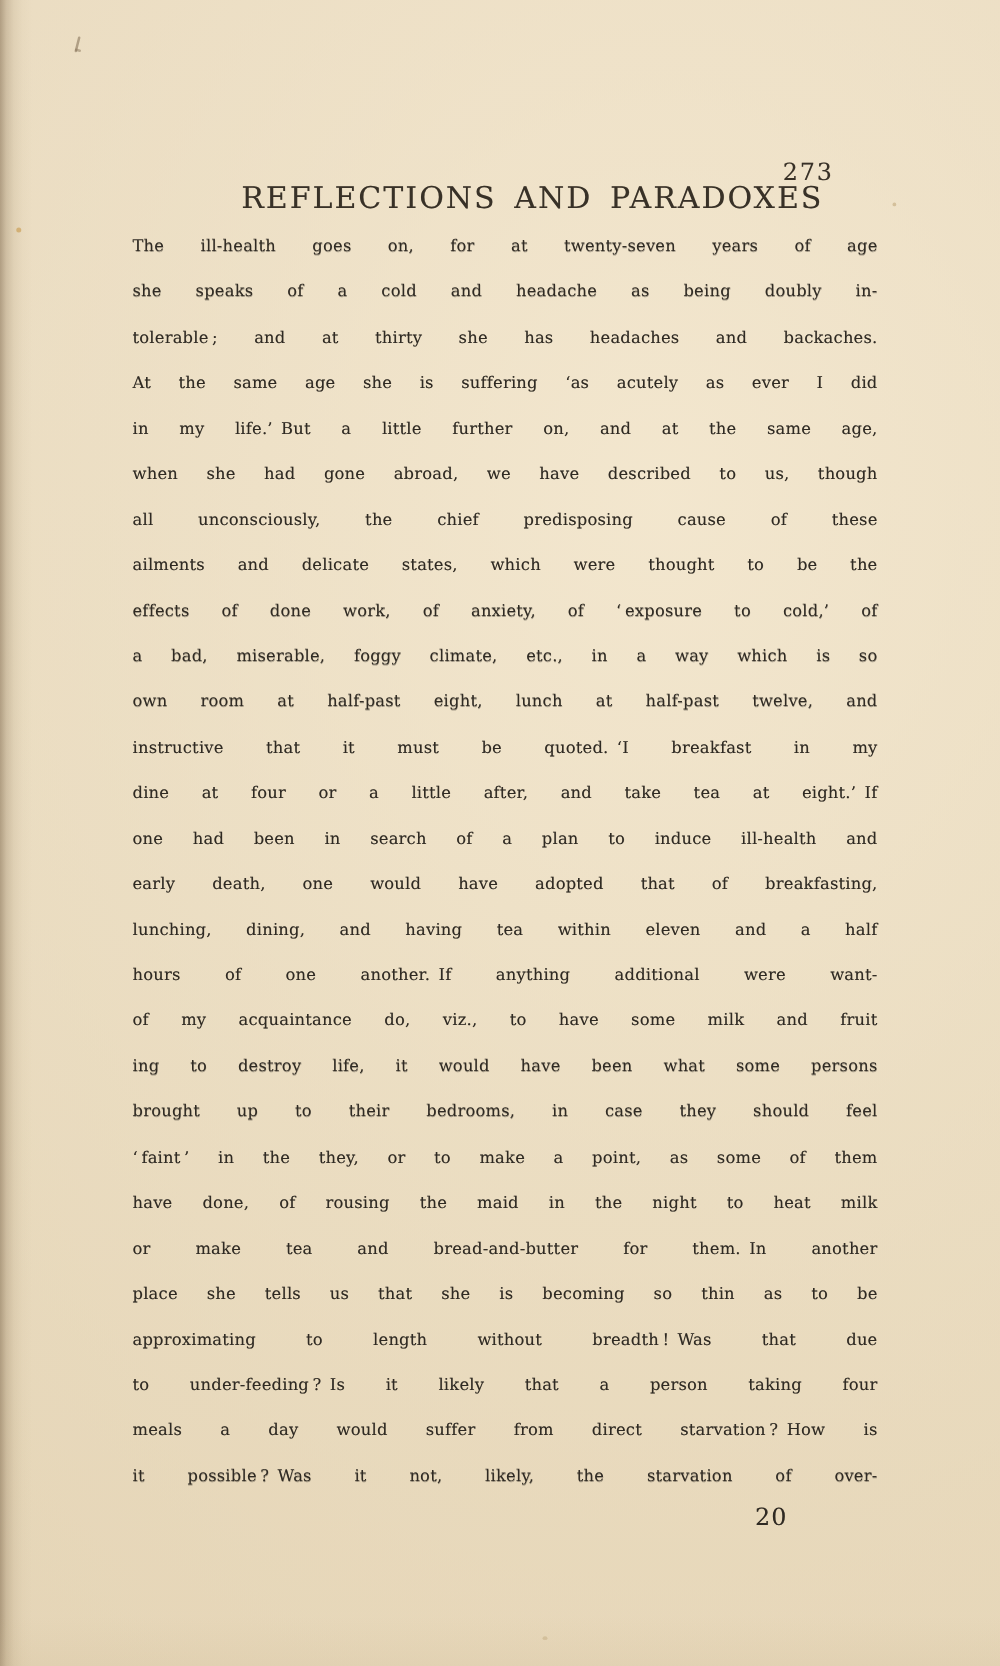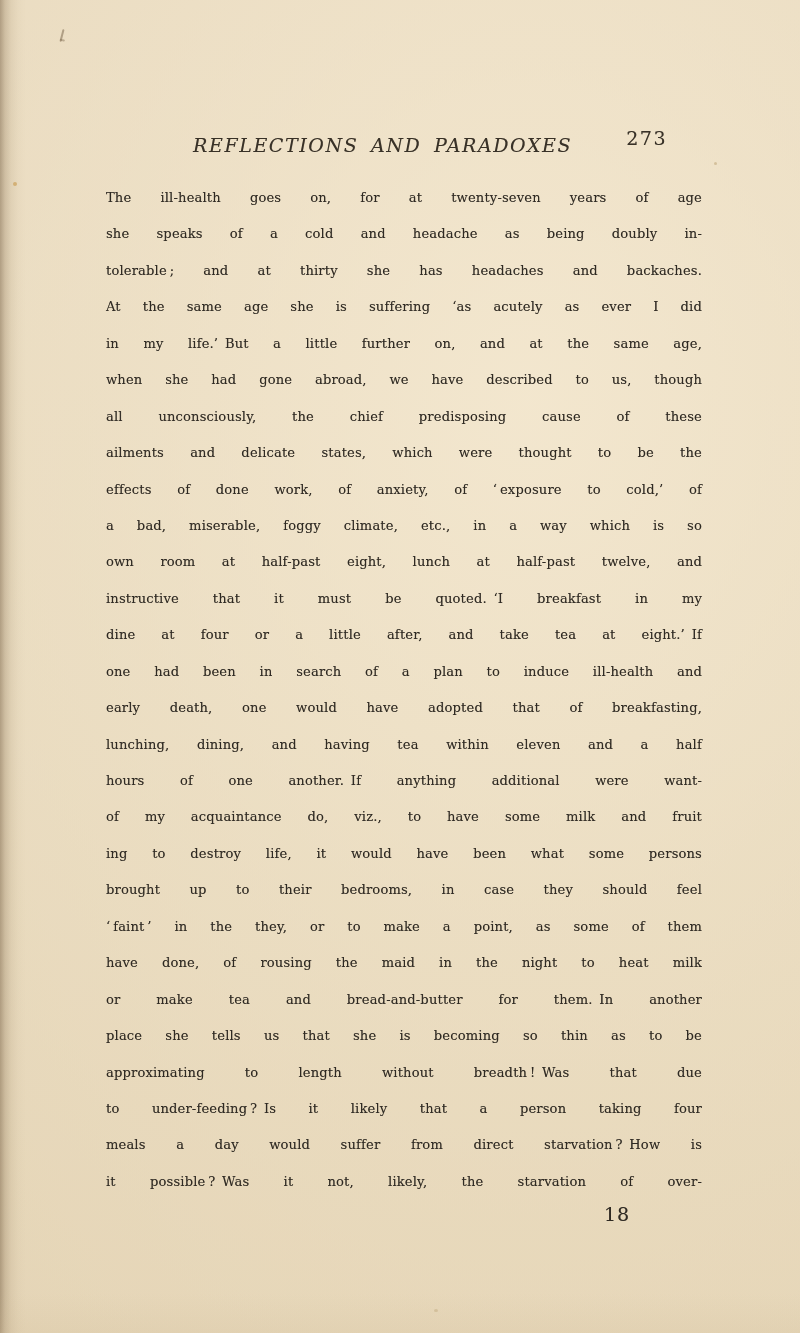--- a/index.html
+++ b/index.html
@@ -46,23 +46,22 @@
     position: absolute;
     top: 126px;
     left: 66px;
     width: 636px;
     height: 28px;
     color: #383127;
   }
   .header-title {
     position: absolute;
     left: 127px;
-    top: 8px;
-    font-style: italic;
-    font-size: 19px;
+    top: 18px;
+    font-size: 24px;
     letter-spacing: 1.6px;
     word-spacing: 5px;
     white-space: nowrap;
     text-shadow: 0.2px 0.3px 0.3px rgba(56,49,39,0.35);
   }
   .page-number {
     position: absolute;
     right: 35px;
     top: 1px;
     font-size: 19px;
@@ -178,15 +177,15 @@
       <div class="bline">‘ faint ’ in the they, or to make a point, as some of them</div>
       <div class="bline">have done, of rousing the maid in the night to heat milk</div>
       <div class="bline">or make tea and bread-and-butter for them. In another</div>
       <div class="bline">place she tells us that she is becoming so thin as to be</div>
       <div class="bline">approximating to length without breadth ! Was that due</div>
       <div class="bline">to under-feeding ? Is it likely that a person taking four</div>
       <div class="bline">meals a day would suffer from direct starvation ? How is</div>
       <div class="bline">it possible ? Was it not, likely, the starvation of over-</div>
     </div>
 
-  <div class="signature-mark">18</div>
+  <div class="signature-mark">20</div>
 
 </div>
 
 </body></html>

